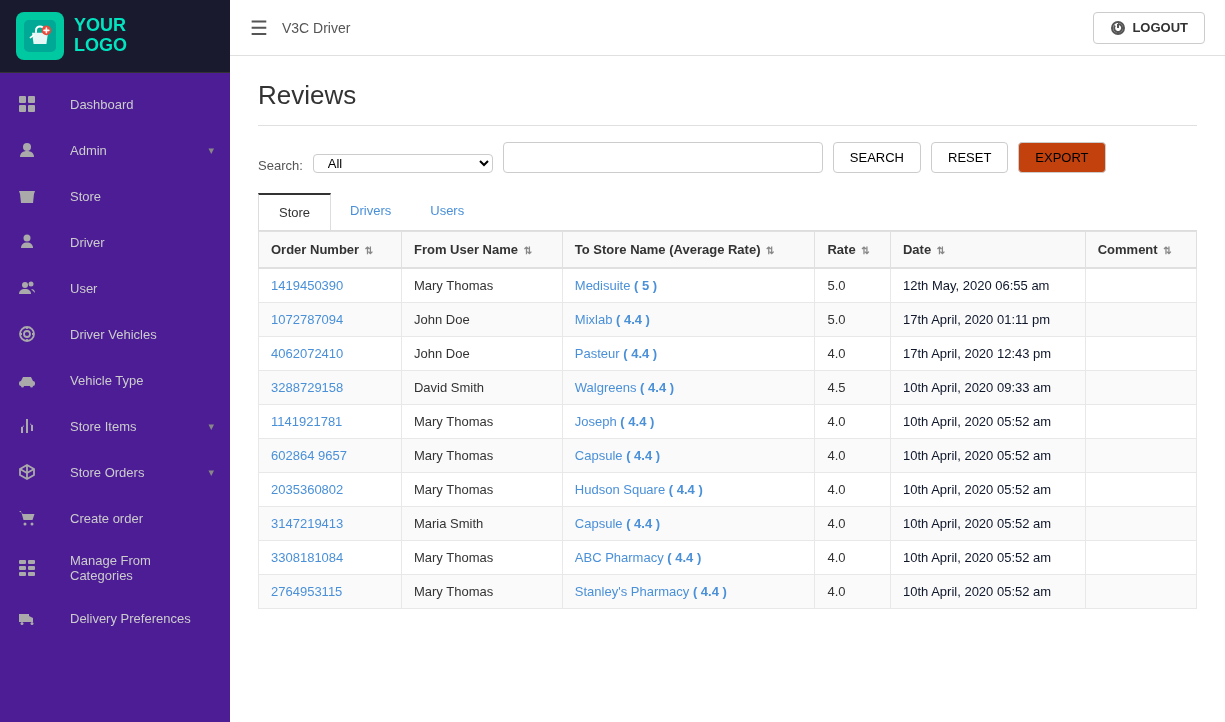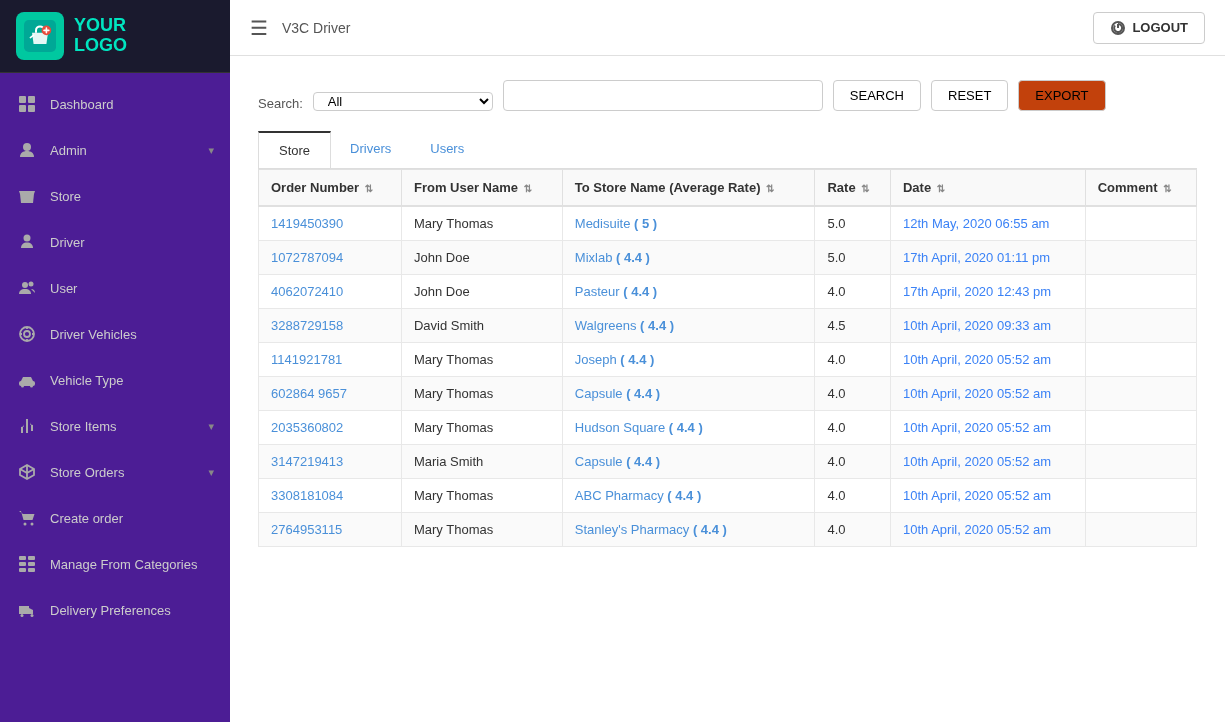--- a/index.html
+++ b/index.html
@@ -40,20 +40,21 @@
 
     .sidebar-nav { flex: 1; padding: 8px 0; }
     .sidebar-item {
       display: flex;
       align-items: center;
       padding: 12px 16px;
       color: #ccc;
       cursor: pointer;
       text-decoration: none;
       position: relative;
+      gap: 20px;
     }
     .sidebar-item-icon {
       width: 22px;
       height: 22px;
       margin-right: 12px;
       display: flex;
       align-items: center;
       justify-content: center;
       color: #aaa;
       flex-shrink: 0;
@@ -216,21 +217,21 @@
       border: 1px solid #e0e0e0;
     }
     td {
       padding: 9px 12px;
       border: 1px solid #e8e8e8;
       color: #333;
     }
     tr:nth-child(even) td { background: #fafafa; }
     .link-cell { color: #4a90d9; cursor: pointer; }
     .sort-icon { font-size: 10px; color: #888; margin-left: 2px; }
-    .date-cell { color: #3b82f6; margin-top: 8px; }
+    .date-cell { color: #0f172a; margin-top: 8px; }
   </style>
 </head>
 <body>
 
 <div class="sidebar">
   <div class="sidebar-logo">
     <div class="logo-icon">
       <svg viewBox="0 0 40 40" fill="none" xmlns="http://www.w3.org/2000/svg">
         <rect width="40" height="40" rx="6" fill="#00a896"></rect>
 
@@ -402,20 +403,21 @@
       <svg width="16" height="16" viewBox="0 0 16 16" fill="none" stroke="#555" stroke-width="2">
           <circle cx="8" cy="8" r="6"></circle>
           <path d="M8 4v4"></path>
           <path d="M5 5.5A4 4 0 108 4"></path>
         </svg>
       <span>LOGOUT</span>
     </button>
   </div>
 
   <div class="content">
+    <h1 class="page-title">Reviews</h1>
 
     <div class="search-bar">
       <label class="search-label">Search:</label>
       <select class="search-select">
         <option>All</option>
         <option>Order Number</option>
         <option>From User Name</option>
         <option>To Store Name</option>
         <option>Rate</option>
         <option>Date</option>

